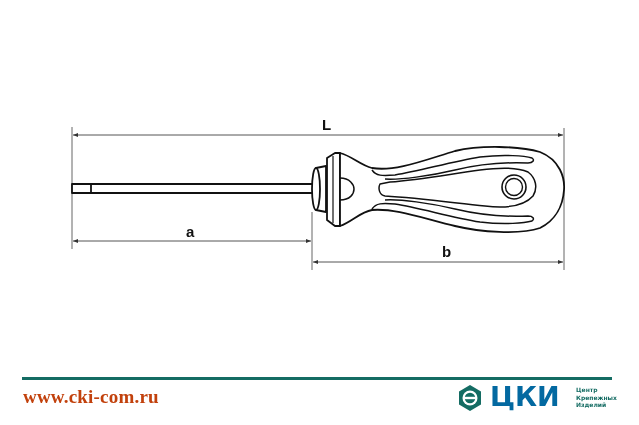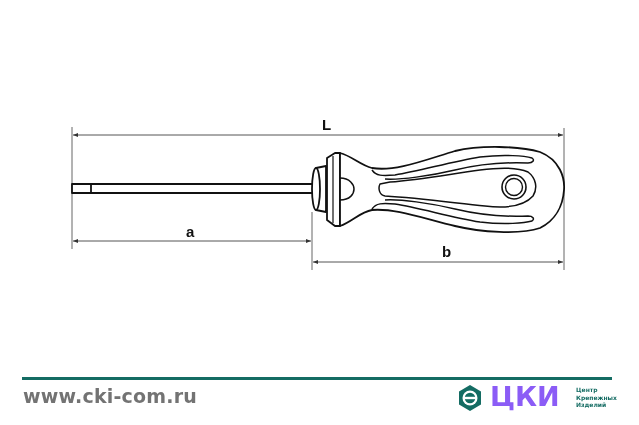--- a/index.html
+++ b/index.html
@@ -3,21 +3,21 @@
 <meta charset="utf-8">
 <style>
   html, body { margin: 0; padding: 0; background: #ffffff; }
   body { width: 639px; height: 425px; position: relative; overflow: hidden; font-family: "Liberation Sans", sans-serif; }
   #drawing { position: absolute; left: 0; top: 0; }
   .dim-label { position: absolute; font-family: "Liberation Sans", sans-serif; font-weight: bold; font-size: 15px; color: #111; line-height: 1; }
   .footer-rule { position: absolute; left: 22px; top: 377px; width: 590px; height: 3px; }
   .url { position: absolute; left: 23px; top: 387px; font-family: "DejaVu Sans", sans-serif; font-weight: bold; font-size: 19px; letter-spacing: 0.2px; line-height: 1; }
   .logo { position: absolute; left: 458px; top: 384px; width: 160px; height: 34px; }
   .logo-mark { position: absolute; left: 0; top: 0; width: 24px; height: 28px; }
-  .logo-word { position: absolute; left: 32px; top: -1px; font-family: "DejaVu Sans", sans-serif; font-weight: bold; font-size: 27px; color: #8b5cf6; line-height: 1; letter-spacing: 0px; }
+  .logo-word { position: absolute; left: 32px; top: -1px; font-family: "DejaVu Sans", sans-serif; font-weight: bold; font-size: 27px; color: #0369a1; line-height: 1; letter-spacing: 0px; }
   .logo-sub { position: absolute; left: 118px; top: 2px; font-family: "DejaVu Sans", sans-serif; font-weight: bold; font-size: 6px; line-height: 7.5px; }
   .logo-sub span { display: block; white-space: nowrap; }
 </style>
 </head>
 <body>
 
 <svg id="drawing" width="639" height="370" viewBox="0 0 639 370" xmlns="http://www.w3.org/2000/svg">
   <defs>
     <marker id="arr" viewBox="0 0 10 10" refX="10" refY="5" markerWidth="7" markerHeight="5" orient="auto-start-reverse">
       <path d="M0,1 L10,5 L0,9 z" fill="#333"></path>
@@ -74,21 +74,21 @@
     <circle cx="514" cy="187" r="8.5" stroke-width="1.4"></circle>
   </g>
 </svg>
 
 <div class="dim-label" style="left:322px; top:117px;">L</div>
 <div class="dim-label" style="left:186px; top:224px;">a</div>
 <div class="dim-label" style="left:442px; top:244px;">b</div>
 
 <div class="footer-rule" style="background:#146c63;"></div>
 
-<div class="url" style="color:#737373;">www.cki-com.ru</div>
+<div class="url" style="color:#c2410c;font-family:Liberation Serif, serif;">www.cki-com.ru</div>
 
 <div class="logo">
   <svg class="logo-mark" viewBox="0 0 24 28" xmlns="http://www.w3.org/2000/svg">
     <polygon points="12,1 23,7.5 23,20.5 12,27 1,20.5 1,7.5" fill="#146c63"></polygon>
     <circle cx="12" cy="14" r="7.5" fill="#ffffff"></circle>
     <circle cx="12" cy="14" r="5.3" fill="#146c63"></circle>
     <rect x="5.5" y="12.8" width="13" height="2.4" fill="#ffffff"></rect>
   </svg>
   <div class="logo-word">ЦКИ</div>
   <div class="logo-sub" style="color:#146c63;">

